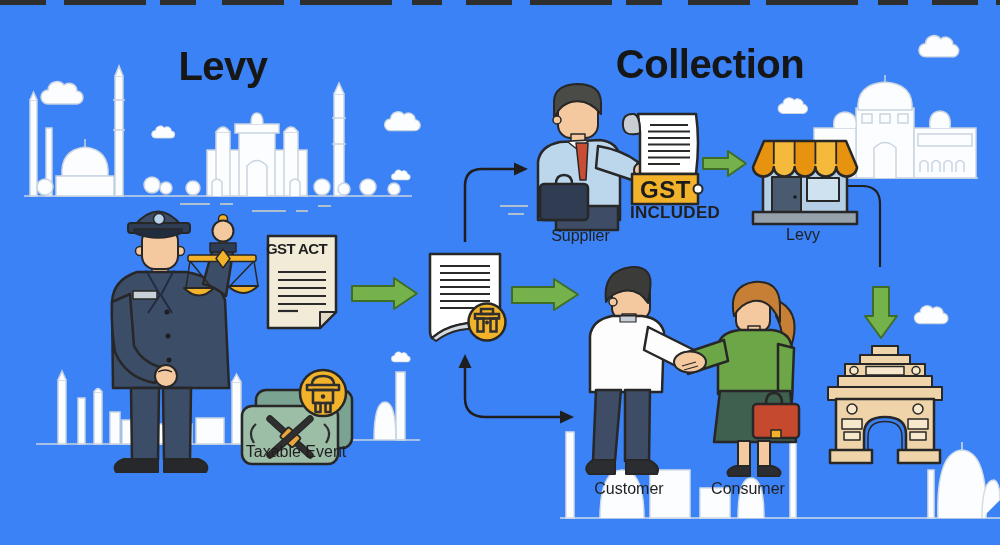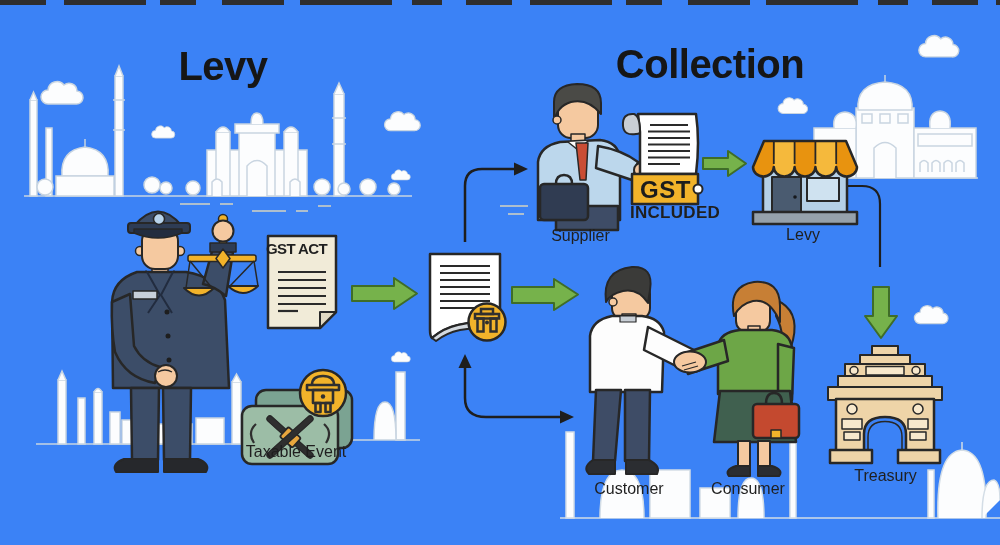--- a/index.html
+++ b/index.html
@@ -423,18 +423,17 @@
 
 <div class="lbl gsttag" style="left:633px;top:177px;width:65px;">GST</div>
 <div class="lbl included" style="left:613px;top:204px;width:104px;margin-left:10px;">INCLUDED</div>
 
 <div class="lbl" style="left:760px;top:226px;width:86px;">Levy</div>
 
 <div class="lbl" style="left:576px;top:480px;width:106px;">Customer</div>
 <div class="lbl" style="left:692px;top:480px;width:112px;">Consumer</div>
 
 <div class="lbl twoline" style="left:813px;top:464px;width:145px;">
-  <span>Treasury</span>
 </div>
 
 <div class="lbl" style="left:222px;top:443px;width:148px;">Taxable Event</div>
 
 </div>
 
 </body></html>

